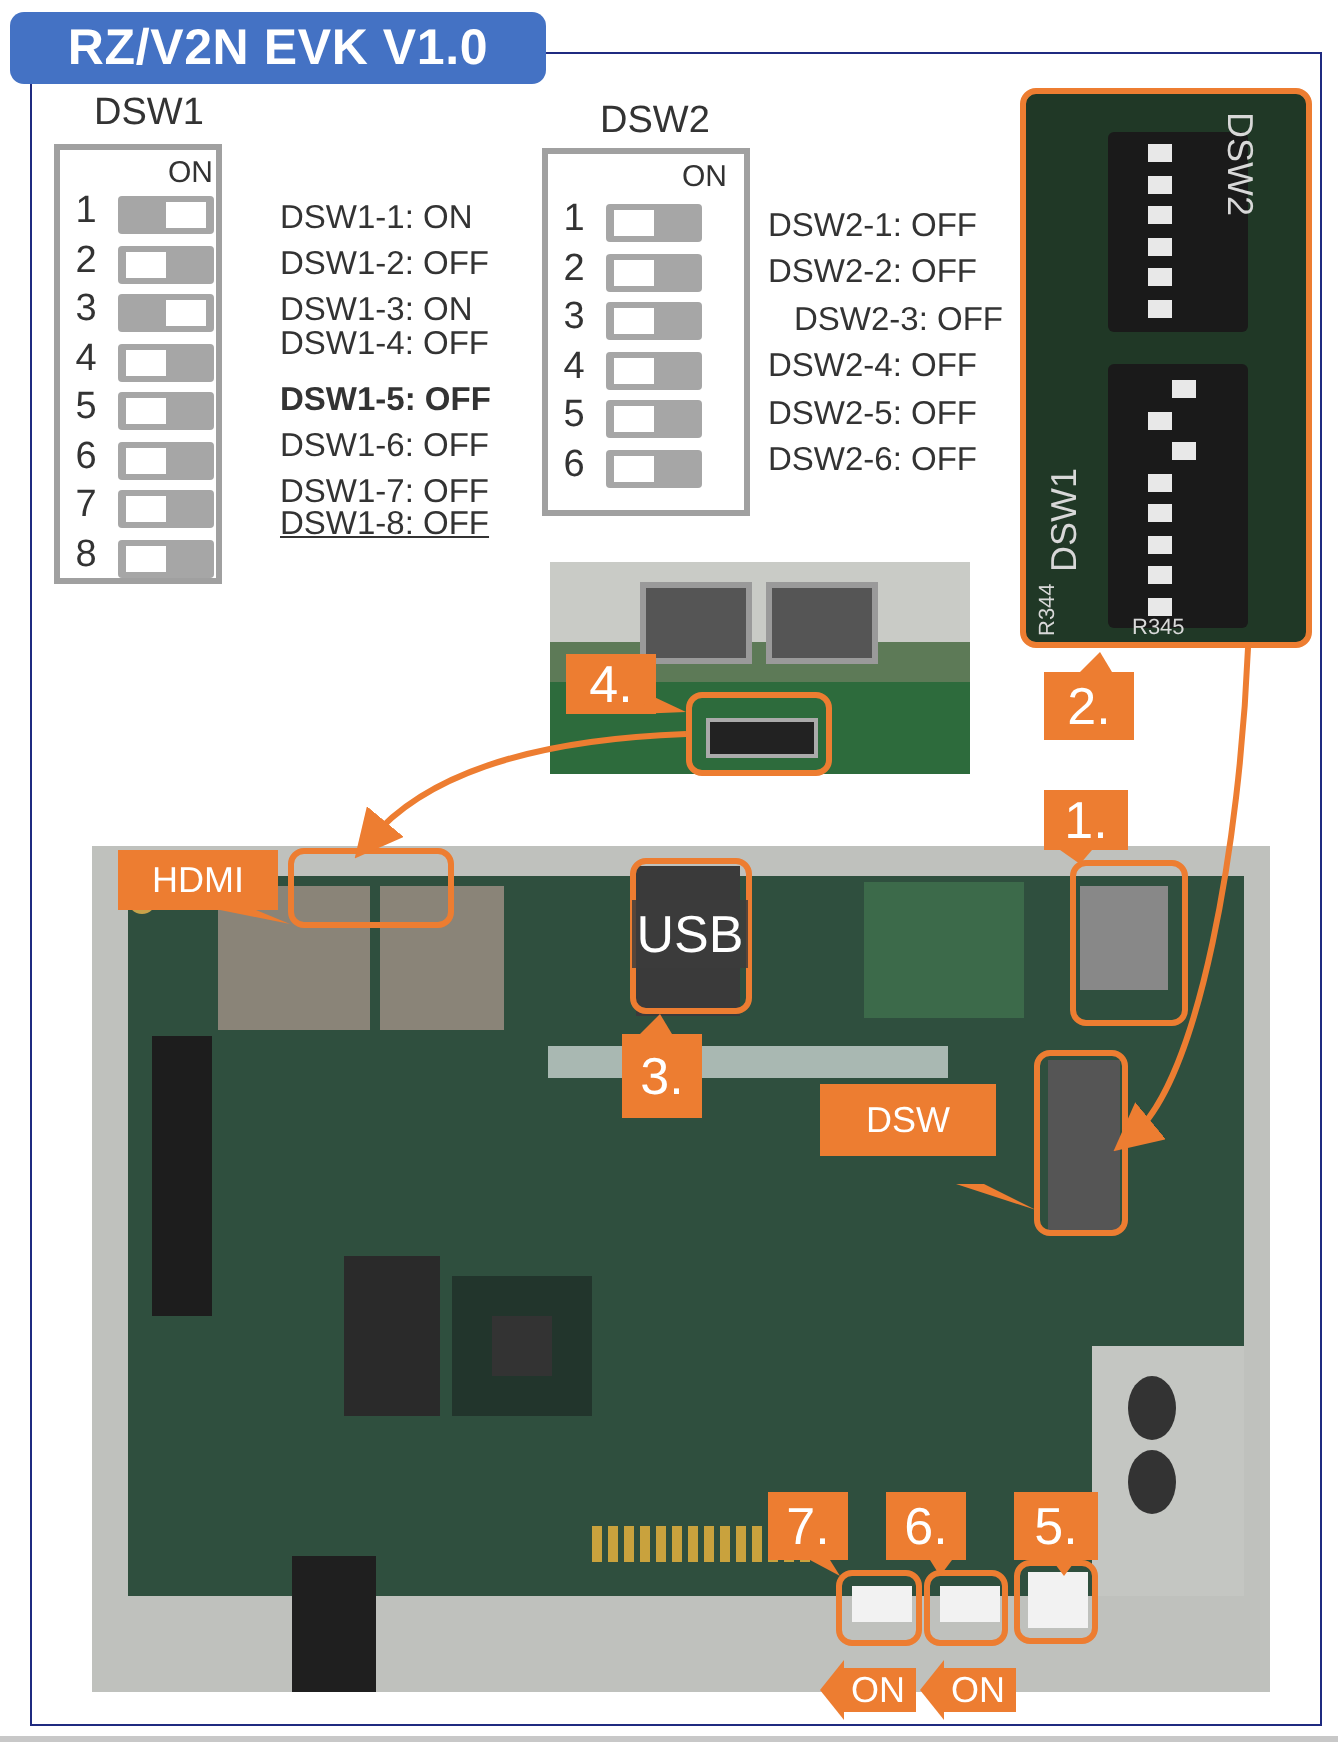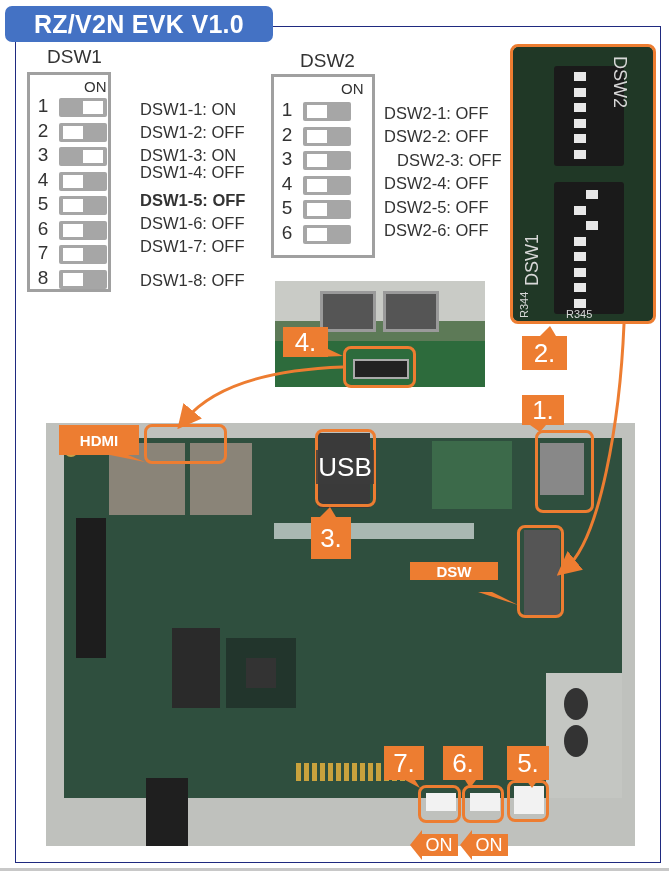--- a/index.html
+++ b/index.html
@@ -14,21 +14,21 @@
   .sw-num { position:absolute; font-size:19px; color:#333; width:14px; text-align:center; }
   .sw-toggle { position:absolute; width:48px; height:19px; background:#a6a6a6; border-radius:2px; }
   .sw-knob { position:absolute; top:3px; width:20px; height:13px; background:#fff; }
   .sw-knob.on { right:4px; }
   .sw-knob.off { left:4px; }
   .sw-label { position:absolute; font-size:16.5px; color:#333; white-space:nowrap; }
 
   .photo { position:absolute; overflow:hidden; }
   .pcb { position:absolute; background:#2c4a3a; }
   .callout { position:absolute; background:#ed7d31; color:#fff; font-size:26px; line-height:1; display:flex; align-items:center; justify-content:center; }
-  .callout-sm { font-size:15px;font-weight:bold; }
+  .callout-sm { font-size:18px; }
   .hl { position:absolute; border:3px solid #ed7d31; border-radius:8px; box-sizing:border-box; }
   svg.overlay { position:absolute; left:0; top:0; width:669px; height:872px; pointer-events:none; }
   .on-arrow { position:absolute; height:22px; }
   .on-arrow .body { position:absolute; right:0; top:0; width:44px; height:22px; background:#ed7d31; color:#fff; font-size:18px; line-height:22px; text-align:center; }
   .on-arrow .tip { position:absolute; left:0; top:-4px; width:0; height:0; border-top:15px solid transparent; border-bottom:15px solid transparent; border-right:12px solid #ed7d31; }
 </style>
 </head>
 <body>
 
 <div class="frame"></div>
@@ -70,21 +70,21 @@
     <div class="sw-label" style="left: 140px; top: 214px;">DSW1-6: OFF</div>
     <div class="sw-num" style="left: 36px; top: 242px;">7</div>
     <div class="sw-toggle" style="left: 59px; top: 245px;">
       <div class="sw-knob off"></div>
     </div>
     <div class="sw-label" style="left: 140px; top: 236.8px;">DSW1-7: OFF</div>
     <div class="sw-num" style="left: 36px; top: 266.5px;">8</div>
     <div class="sw-toggle" style="left: 59px; top: 269.5px;">
       <div class="sw-knob off"></div>
     </div>
-    <div class="sw-label" style="left: 140px; top: 271px;">DSW1-8: OFF</div>
+    <div class="sw-label" style="left: 140px; top: 253px; text-decoration: underline;">DSW1-8: OFF</div>
   </div>
 
 <div class="sw-title" style="left:300px; top:50px;">DSW2</div>
 <div class="sw-box" style="left:271px; top:74px; width:104px; height:184px;"></div>
 <div class="sw-on" style="left:341px; top:80px;">ON</div>
 <div id="dsw2-rows">
     <div class="sw-num" style="left: 280px; top: 99px;">1</div>
     <div class="sw-toggle" style="left: 303px; top: 102px;">
       <div class="sw-knob off"></div>
     </div>
@@ -184,21 +184,21 @@
 <div class="hl" style="left:535px; top:430px; width:59px; height:83px;"></div>
 <div class="hl" style="left:517px; top:525px; width:47px; height:93px;"></div>
 <div class="hl" style="left:418px; top:785px; width:43px; height:38px;"></div>
 <div class="hl" style="left:462px; top:785px; width:42px; height:38px;"></div>
 <div class="hl" style="left:507px; top:780px; width:42px; height:42px;"></div>
 
 <div class="callout callout-sm" style="left:59px; top:425px; width:80px; height:30px;">HDMI</div>
 <div class="callout" style="left:316px; top:450px; width:58px; height:34px; background:rgba(60,60,60,0.85);">USB</div>
 <div class="callout" style="left:311px; top:517px; width:40px; height:42px;">3.</div>
 <div class="callout" style="left:522px; top:395px; width:42px; height:30px;">1.</div>
-<div class="callout callout-sm" style="left:410px; top:562px; width:88px; height:18px;">DSW</div>
+<div class="callout callout-sm" style="left:410px; top:542px; width:88px; height:36px;">DSW</div>
 <div class="callout" style="left:384px; top:746px; width:40px; height:34px;">7.</div>
 <div class="callout" style="left:443px; top:746px; width:40px; height:34px;">6.</div>
 <div class="callout" style="left:507px; top:746px; width:42px; height:34px;">5.</div>
 
 <div class="on-arrow" style="left:410px; top:834px; width:48px;">
   <div class="tip"></div>
   <div class="body" style="width:38px;">ON</div>
 </div>
 <div class="on-arrow" style="left:460px; top:834px; width:48px;">
   <div class="tip"></div>

